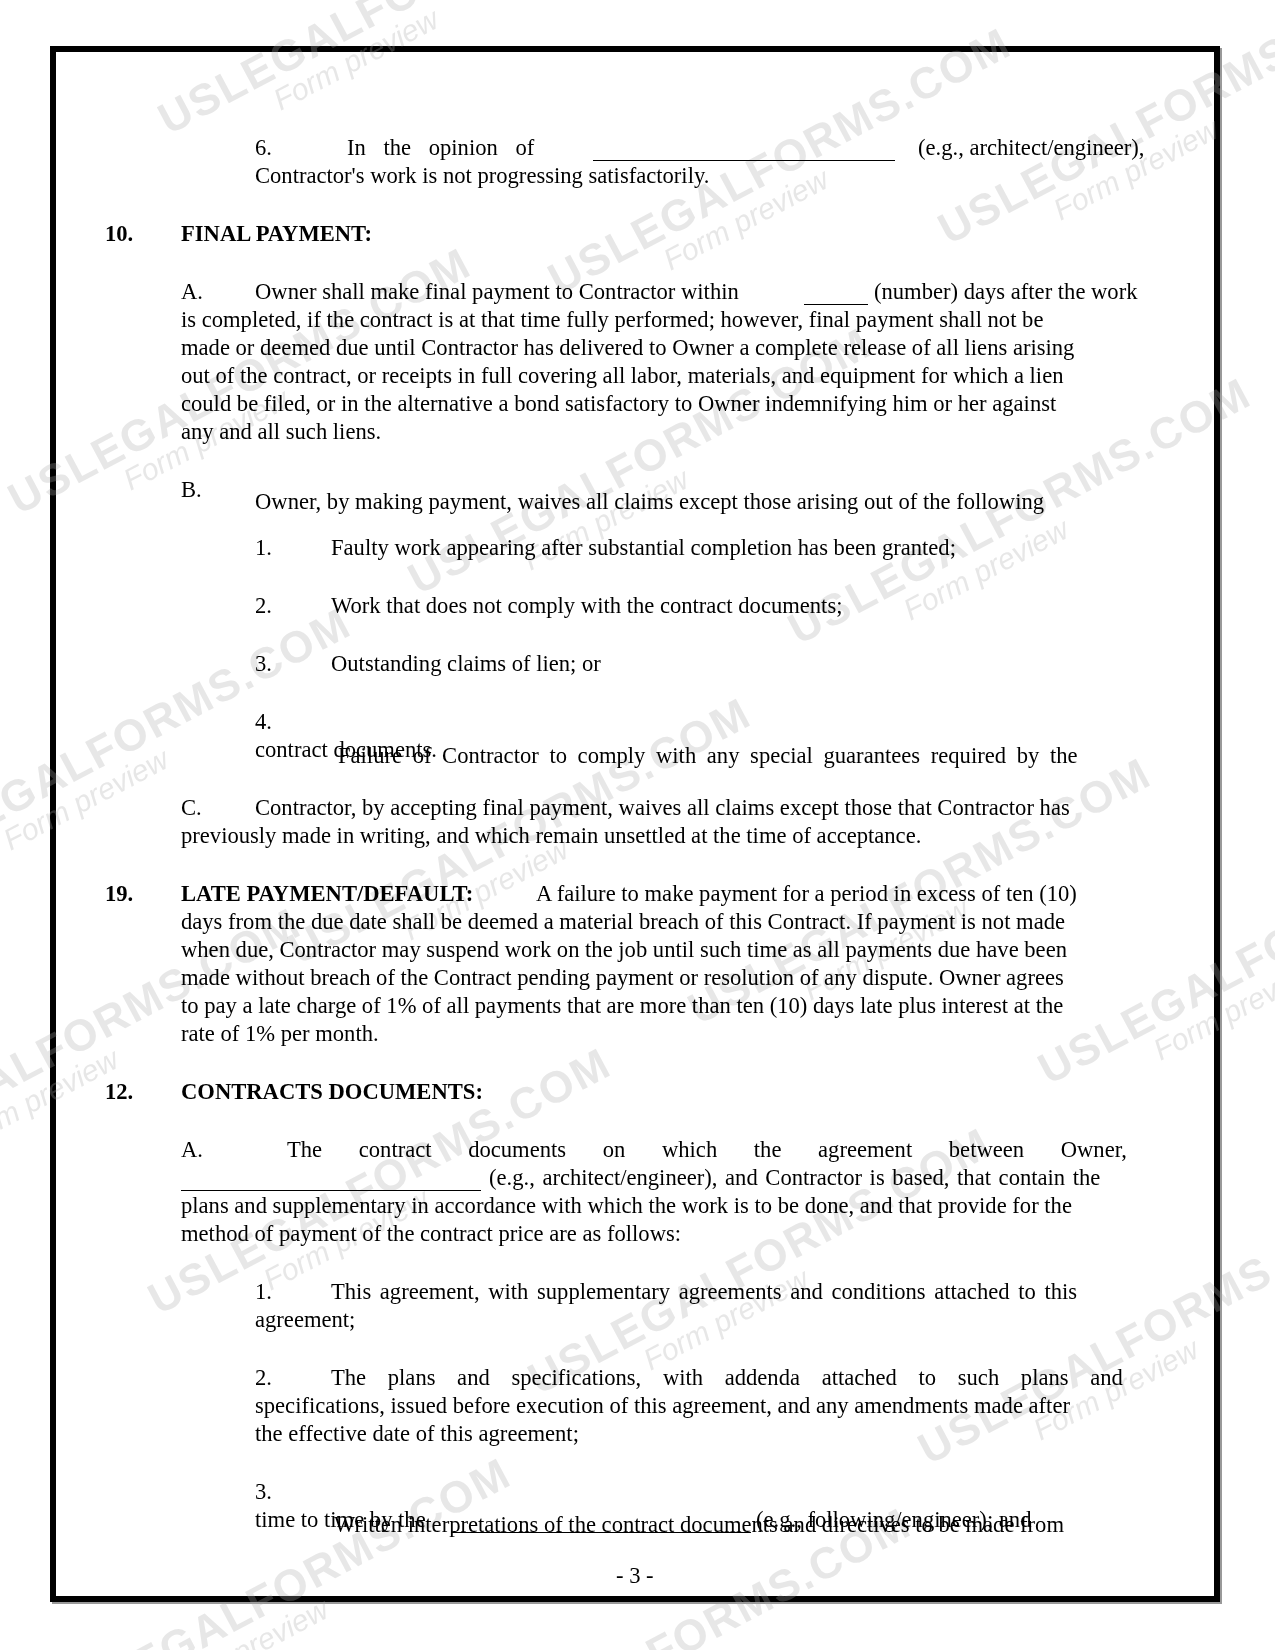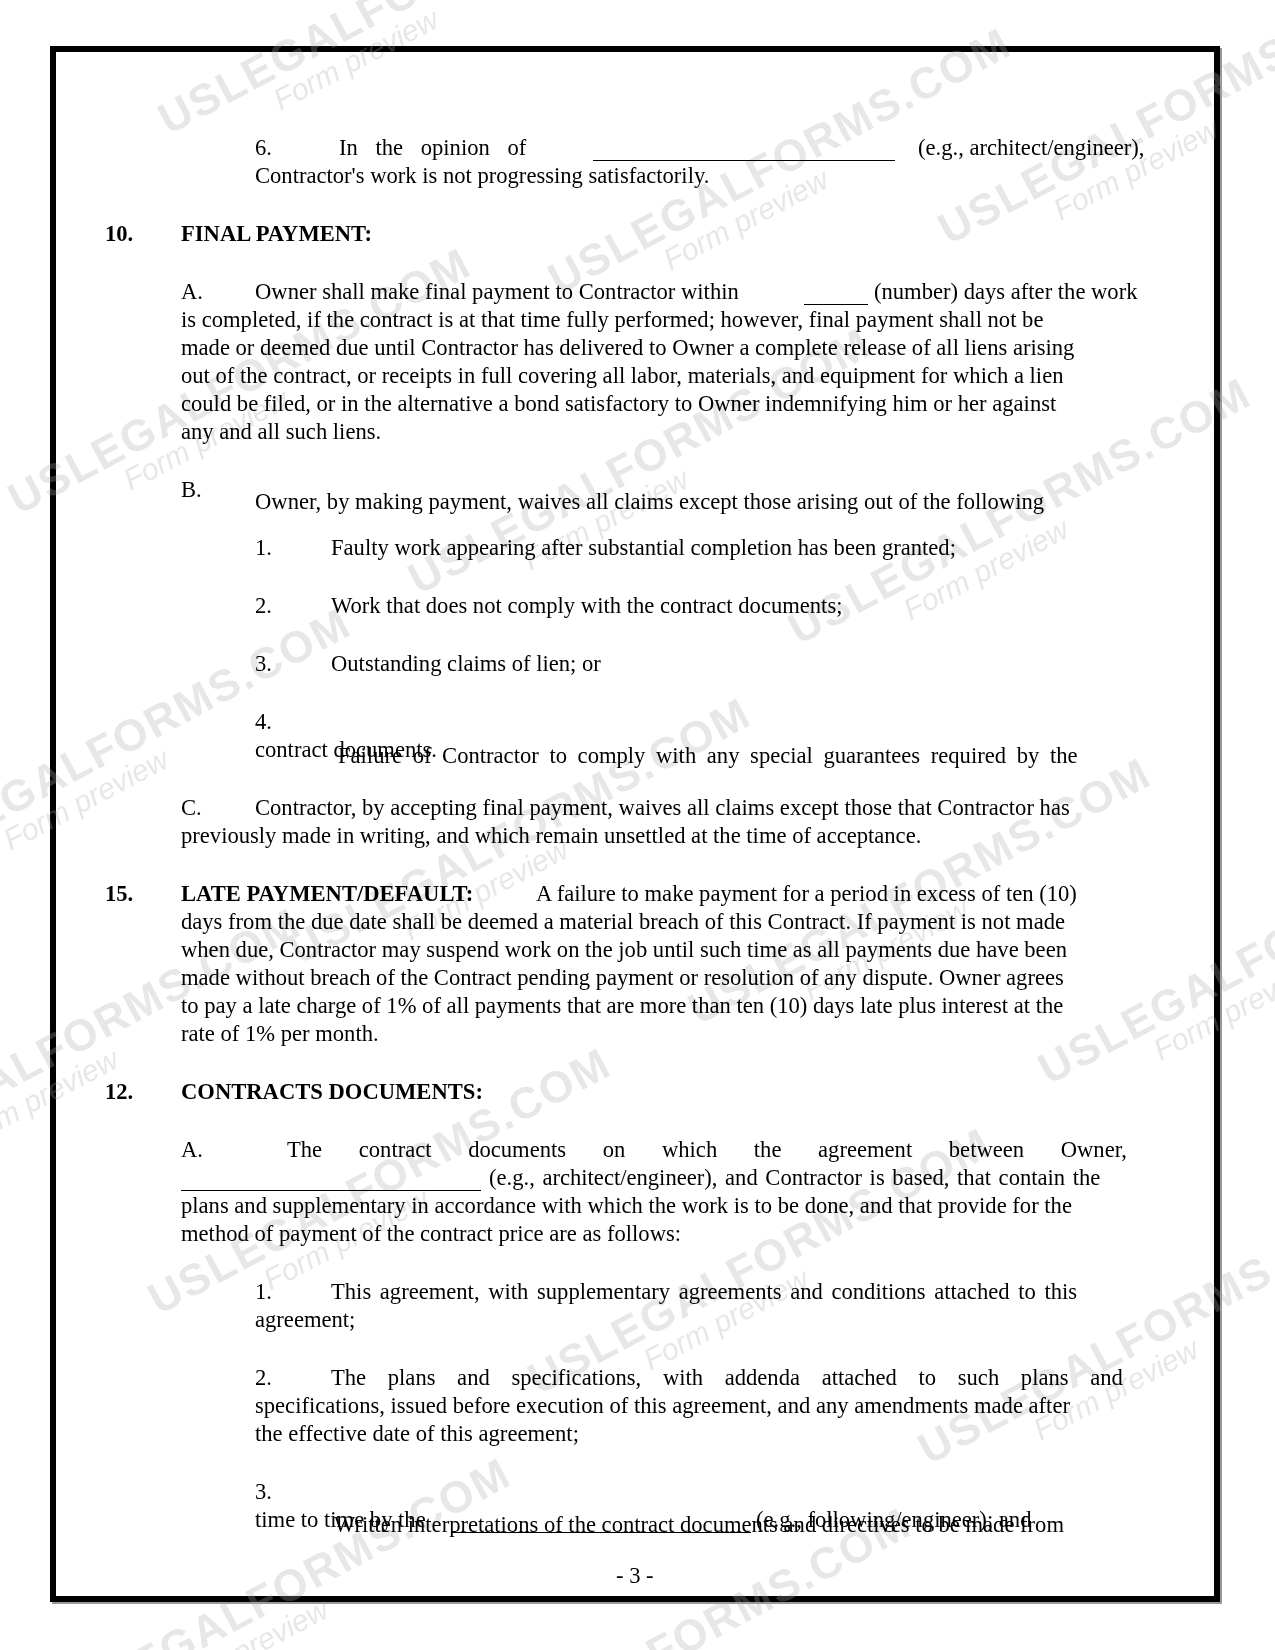--- a/index.html
+++ b/index.html
@@ -80,21 +80,21 @@
 <div class="wm" style="left:40px; top:1690px;">
     <span class="big">USLEGALFORMS.COM</span>
     <span class="small">Form preview</span>
   </div>
 <div class="wm" style="left:440px; top:1740px;">
     <span class="big">USLEGALFORMS.COM</span>
     <span class="small">Form preview</span>
   </div>
 
 <div class="txt" style="left:255px; top:134px;">6.</div>
-<div class="txt" style="left:339px; top:134px; word-spacing:12px;">In the opinion of</div>
+<div class="txt" style="left:347px; top:134px; word-spacing:12px;">In the opinion of</div>
 <div class="blank" style="position:absolute; left:593px; top:140px; width:302px;"></div>
 <div class="txt" style="left:918px; top:134px;">(e.g., architect/engineer),</div>
 <div class="txt" style="left:255px; top:162px;">Contractor's work is not progressing satisfactorily.</div>
 
 <div class="txt bold" style="left:105px; top:220px;">10.</div>
 <div class="txt bold" style="left:181px; top:220px;">FINAL PAYMENT:</div>
 
 <div class="txt" style="left:181px; top:278px;">A.</div>
 <div class="txt" style="left:255px; top:278px;">Owner shall make final payment to Contractor within</div>
 <div class="blank" style="position:absolute; left:804px; top:284px; width:64px;"></div>
@@ -115,21 +115,21 @@
 <div class="txt" style="left:255px; top:650px;">3.</div>
 <div class="txt" style="left:331px; top:650px;">Outstanding claims of lien; or</div>
 <div class="txt" style="left:255px; top:708px;">4.</div>
 <div class="txt" style="left:338px; top:742px; word-spacing:5px;">Failure of Contractor to comply with any special guarantees required by the</div>
 <div class="txt" style="left:255px; top:736px;">contract documents.</div>
 
 <div class="txt" style="left:181px; top:794px;">C.</div>
 <div class="txt" style="left:255px; top:794px;text-align:right;">Contractor, by accepting final payment, waives all claims except those that Contractor has</div>
 <div class="txt" style="left:181px; top:822px;">previously made in writing, and which remain unsettled at the time of acceptance.</div>
 
-<div class="txt bold" style="left:105px; top:880px;">15.</div>
+<div class="txt bold" style="left:105px; top:880px;">19.</div>
 <div class="txt bold" style="left:181px; top:880px;">LATE PAYMENT/DEFAULT:</div>
 <div class="txt" style="left:536px; top:880px;">A failure to make payment for a period in excess of ten (10)</div>
 <div class="txt" style="left:181px; top:908px;">days from the due date shall be deemed a material breach of this Contract. If payment is not made</div>
 <div class="txt" style="left:181px; top:936px;">when due, Contractor may suspend work on the job until such time as all payments due have been</div>
 <div class="txt" style="left:181px; top:964px;">made without breach of the Contract pending payment or resolution of any dispute. Owner agrees</div>
 <div class="txt" style="left:181px; top:992px;">to pay a late charge of 1% of all payments that are more than ten (10) days late plus interest at the</div>
 <div class="txt" style="left:181px; top:1020px;">rate of 1% per month.</div>
 
 <div class="txt bold" style="left:105px; top:1078px;">12.</div>
 <div class="txt bold" style="left:181px; top:1078px;">CONTRACTS DOCUMENTS:</div>

